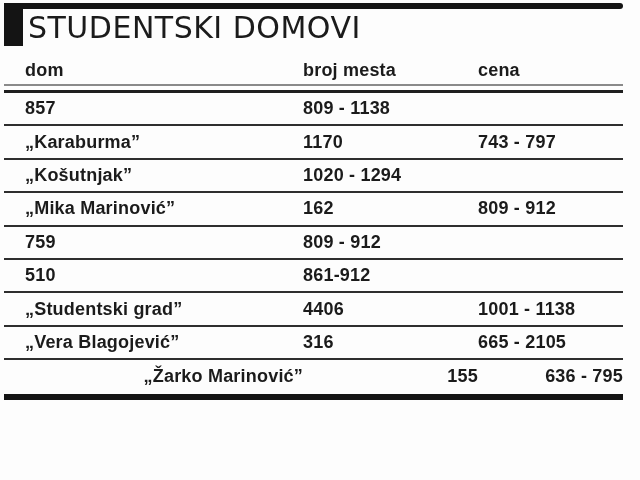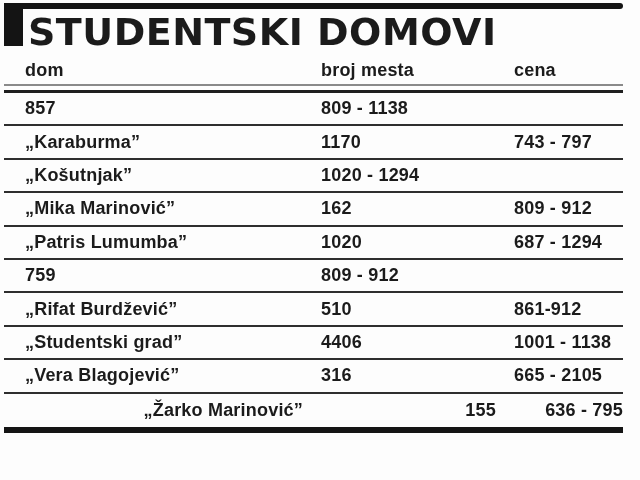--- a/index.html
+++ b/index.html
@@ -18,37 +18,36 @@
     border-radius:0 3px 3px 0;
   }
   .title-square{
     position:absolute;left:4px;top:9px;
     width:19px;height:37px;
     background:var(--bar,#141414);
   }
   .title{
     position:absolute;left:28px;top:10px;margin:0;
     font-family:"DejaVu Sans",sans-serif;
-    font-size:38px;font-weight:bold;
+    font-size:30px;font-weight:normal;
     letter-spacing:0.5px;
     white-space:nowrap;
     color:var(--ink,#1b1b1b);
   }
   .table{
     position:absolute;left:4px;top:57px;width:619px;
   }
   .thead,.trow{
     display:grid;
     grid-template-columns:278px 175px 1fr;
     padding-left:21px;
     align-items:center;
     font-weight:bold;
     font-size:18px;
     letter-spacing:0.2px;
-    gap:18px;
   }
   .thead{height:26px;}
   .rule-gray{height:2px;background:var(--rule-gray,#8a8a8a);margin-top:1px;}
   .rule-gap{height:4px;}
   .rule-black{height:3px;background:var(--rule,#1f1f1f);}
   .trow{
     height:33.4px;
     box-sizing:border-box;
     border-bottom:2px solid var(--rule-row,#2e2e2e);
   }
@@ -95,33 +94,27 @@
     <span class="c-name">„Košutnjak”</span>
     <span class="c-cena">1020 - 1294</span>
   </div>
 
   <div class="trow">
     <span class="c-name">„Mika Marinović”</span>
     <span class="c-broj">162</span>
     <span class="c-cena">809 - 912</span>
   </div>
 
-  <div class="trow">
-    <span class="c-name">„Patris Lumumba”</span>
-    <span class="c-broj">1020</span>
-    <span class="c-cena">687 - 1294</span>
-  </div>
 
   <div class="trow">
     <span class="c-broj">759</span>
     <span class="c-cena">809 - 912</span>
   </div>
 
   <div class="trow">
-    <span class="c-name">„Rifat Burdžević”</span>
     <span class="c-broj">510</span>
     <span class="c-cena">861-912</span>
   </div>
 
   <div class="trow">
     <span class="c-name">„Studentski grad”</span>
     <span class="c-broj">4406</span>
     <span class="c-cena">1001 - 1138</span>
   </div>
 

